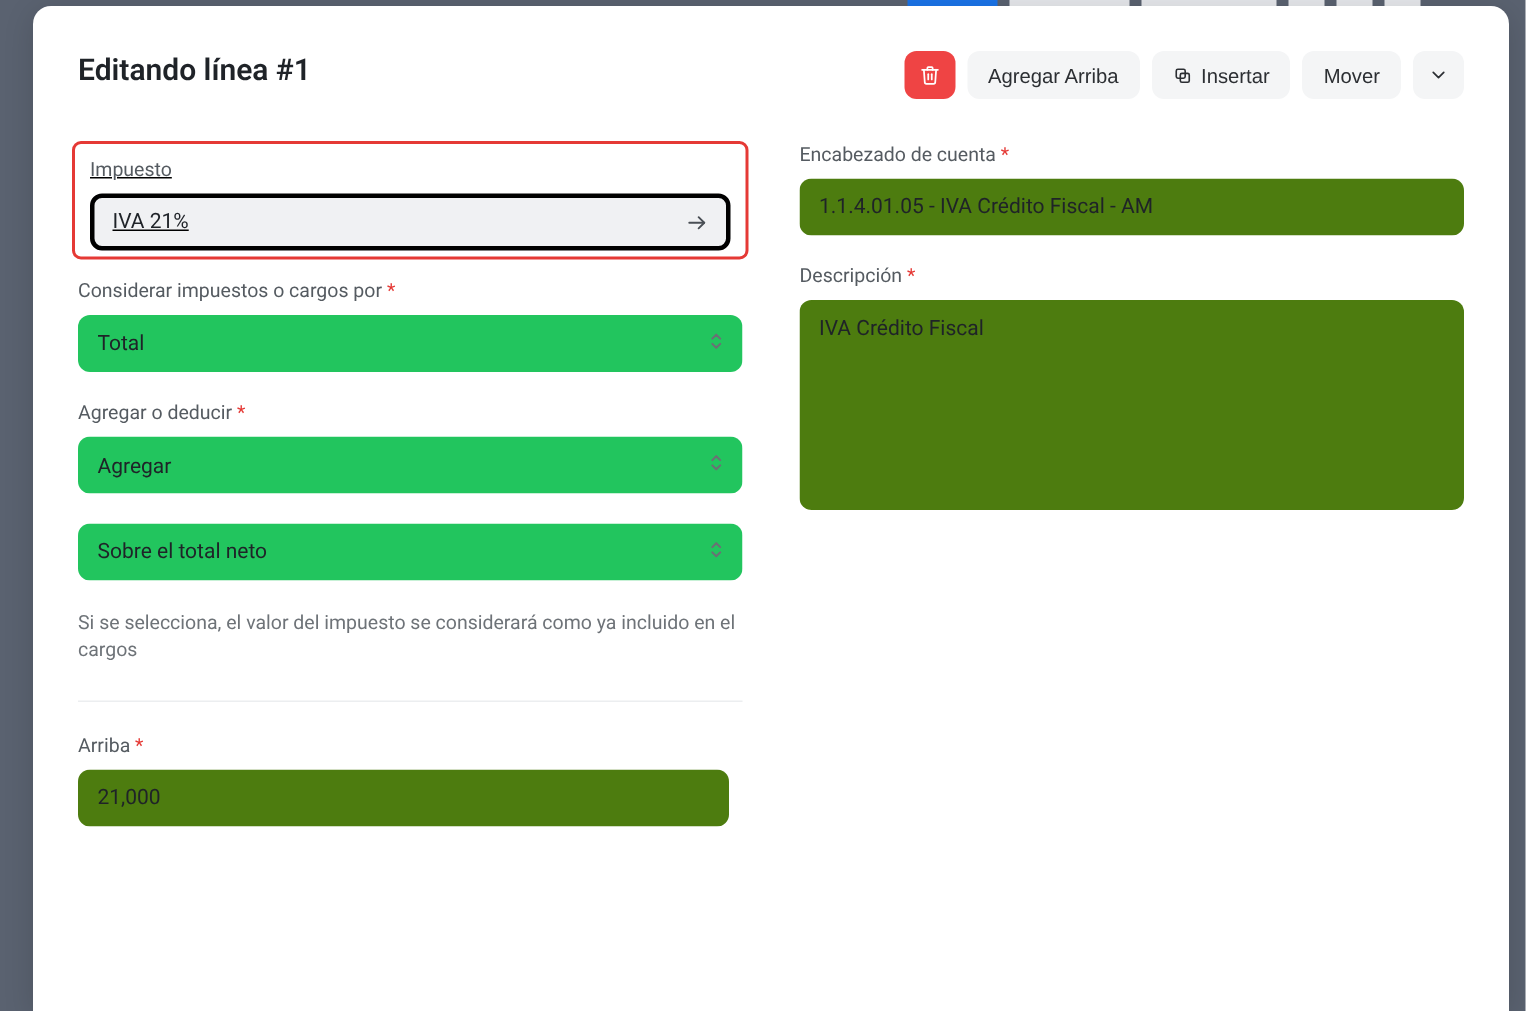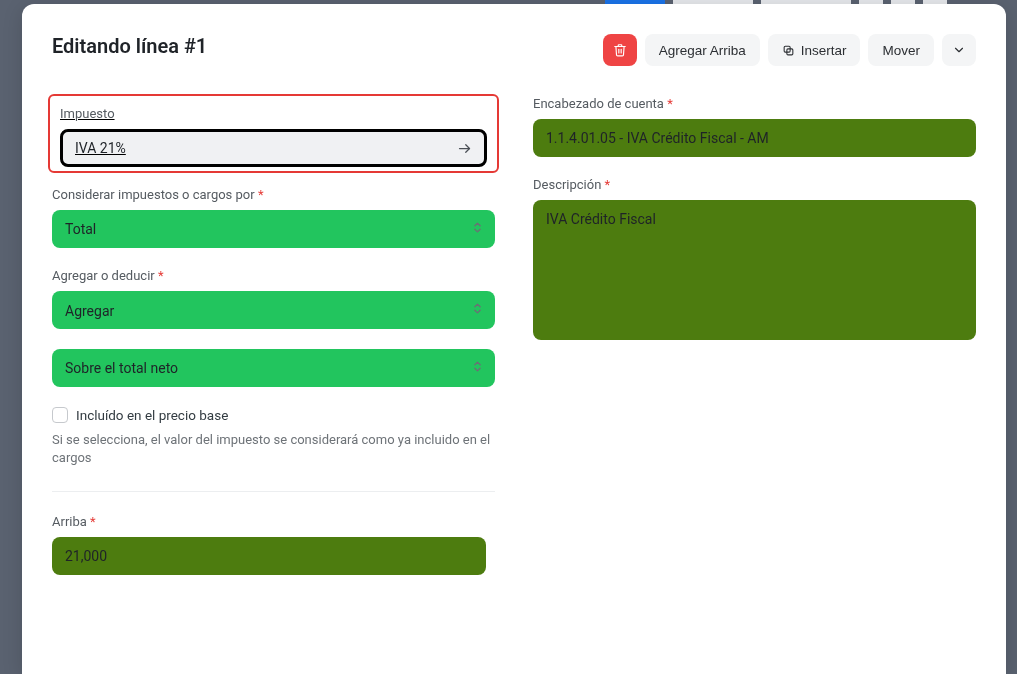--- a/index.html
+++ b/index.html
@@ -281,24 +281,20 @@
           <span class="select-chevrons">
             <svg width="11" height="14" viewBox="0 0 10 16" fill="none" stroke="currentColor" stroke-width="1.6" stroke-linecap="round" stroke-linejoin="round">
                 <polyline points="2 6 5 3 8 6"></polyline>
                 <polyline points="2 10 5 13 8 10"></polyline>
               </svg>
           </span>
         </div>
       </div>
 
       <div class="form-group">
-        <div class="checkbox-row">
-          <div class="checkbox"></div>
-          <span class="checkbox-label">Incluído en el precio base</span>
-        </div>
         <div class="help-text">Si se selecciona, el valor del impuesto se considerará como ya incluido en el cargos</div>
       </div>
 
       <hr class="divider">
 
       <div class="form-group">
         <label class="label">
           <span>Arriba</span>
           <span class="required">*</span>
         </label>

